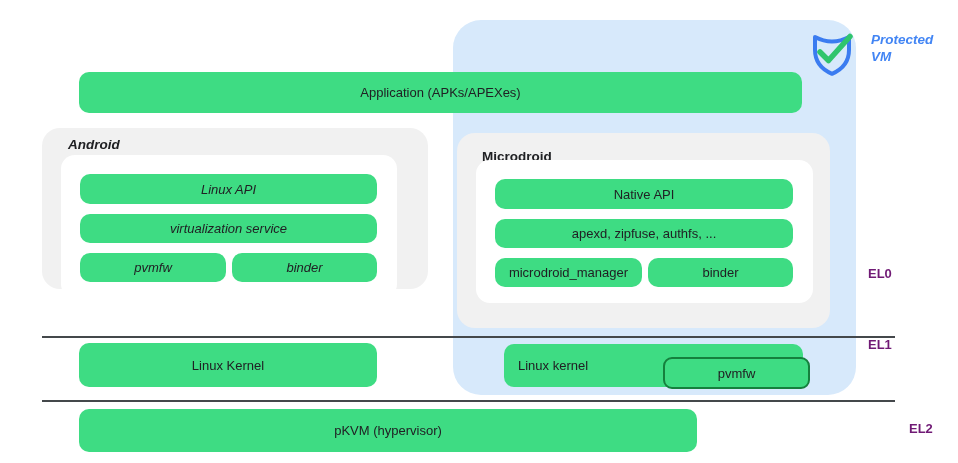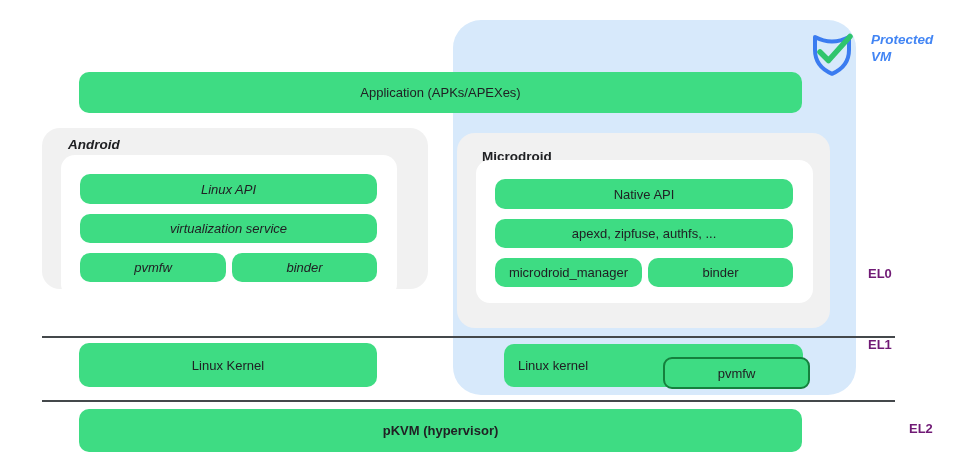--- a/index.html
+++ b/index.html
@@ -91,21 +91,21 @@
   .lk-vm{
     left:504px;top:344px;width:299px;height:43px;
     justify-content:flex-start;padding-left:14px;
   }
   .pvmfw{
     left:663px;top:357px;width:147px;height:32px;
     border:2px solid #15803d;border-radius:9px;
     z-index:4;
   }
   
-  .pkvm{left:79px;top:409px;width:723px;height:43px;font-weight:bold;}
+  .pkvm{left:79px;top:409px;width:618px;height:43px;}
   
   .el-label{
     left:868px;width:44px;
     font-size:13px;font-weight:700;color:#701a75;
     z-index:3;
   }
   .el0{top:266px;}
   .el1{top:337px;}
   .el2{top:421px;padding-left:41px;}
 </style>

